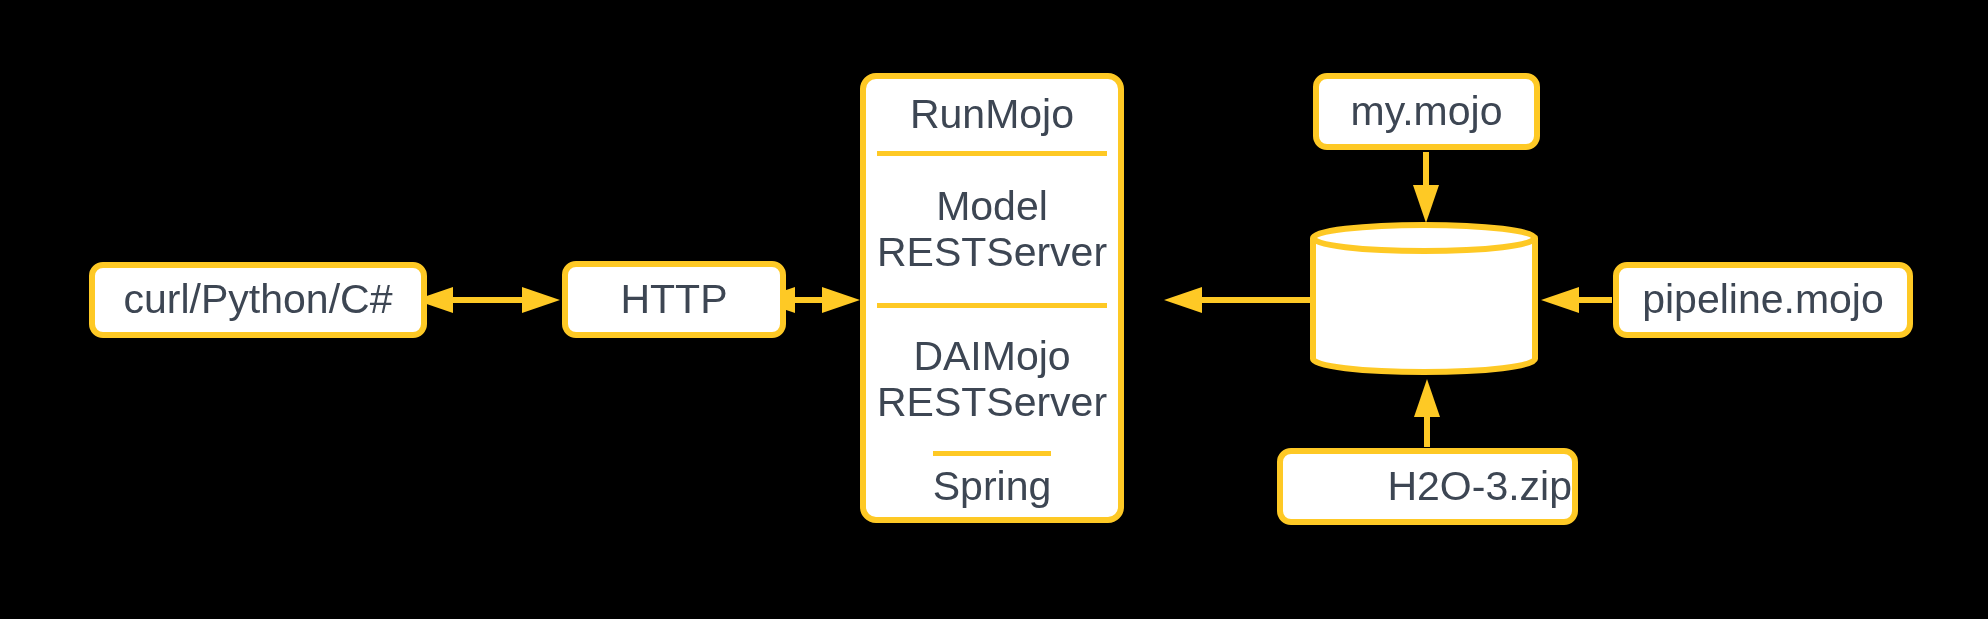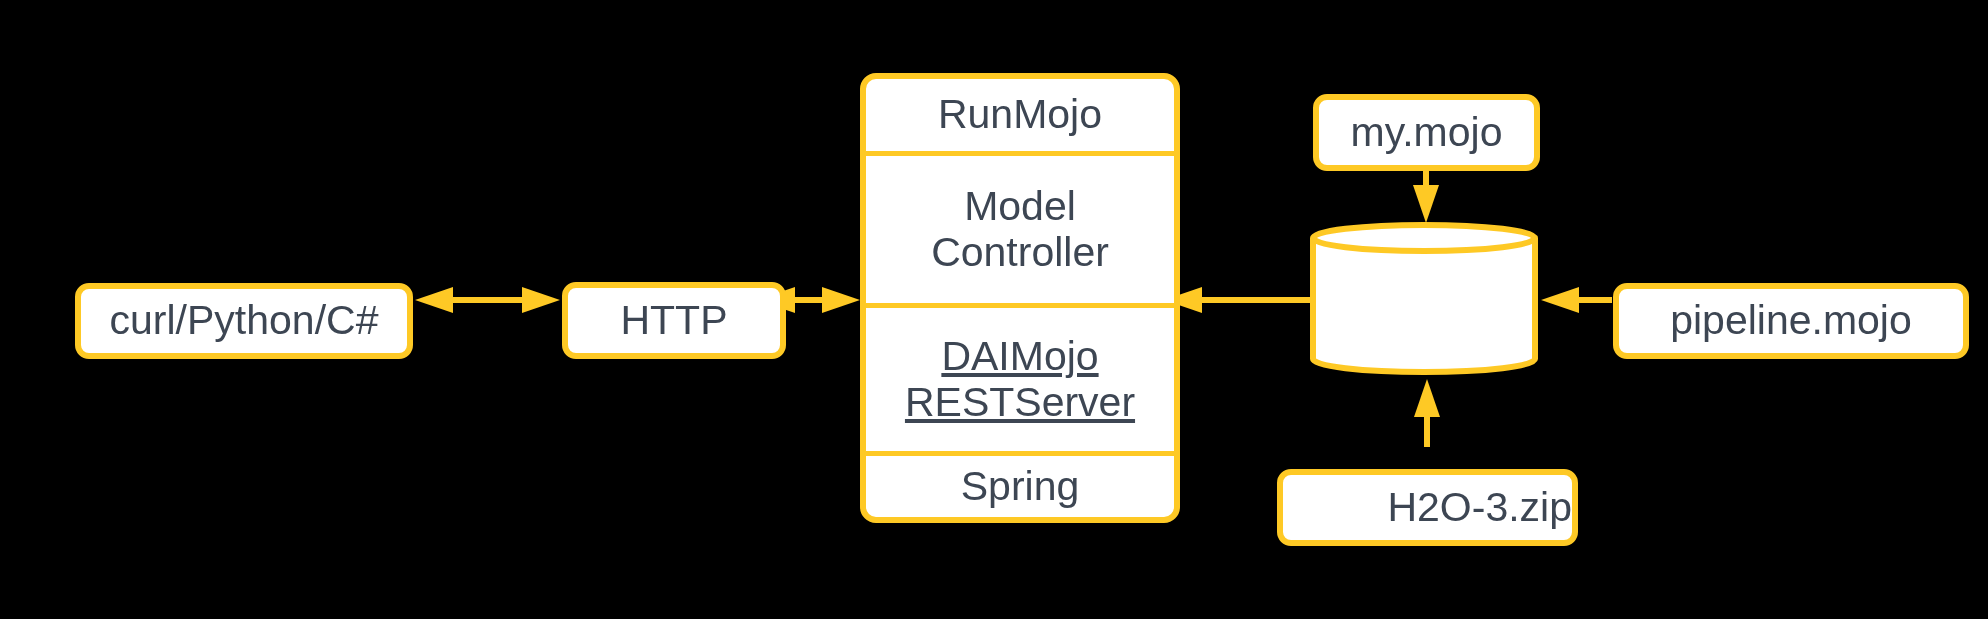--- a/index.html
+++ b/index.html
@@ -23,51 +23,51 @@
     background: #FFFFFF;
     border: 6px solid #FEC925;
     border-radius: 14px;
     display: flex;
     align-items: center;
     justify-content: center;
     font-size: 41px;
     line-height: 1.1;
     text-align: center;
     white-space: pre-line;
-    margin-top: 21px;
   }
-  .node-client   { left: 75px;   top: 262px; width: 338px; height: 76px; }
+  .node-client   { left: 89px;   top: 262px; width: 338px; height: 76px; }
   .node-http     { left: 562px;  top: 261px; width: 224px; height: 77px; }
   .node-my-mojo  { left: 1313px; top: 73px;  width: 227px; height: 77px; }
-  .node-pipeline { left: 1613px; top: 262px; width: 356px; height: 76px; }
+  .node-pipeline { left: 1613px; top: 262px; width: 300px; height: 76px; }
   .node-h2o      { left: 1277px; top: 448px; width: 301px; height: 77px; justify-content: flex-end; }
   .stack {
     position: absolute;
     left: 860px; top: 73px;
-    width: 320px; height: 450px;
+    width: 264px; height: 450px;
     background: #FFFFFF;
     border: 6px solid #FEC925;
     border-radius: 16px;
     display: flex;
     flex-direction: column;
     overflow: hidden;
+    align-items: center;
   }
   .stack-section {
     display: flex;
     align-items: center;
     justify-content: center;
     font-size: 41px;
     line-height: 1.1;
     text-align: center;
     white-space: pre-line;
   }
   .stack-section + .stack-section { border-top: 5px solid #FEC925; }
   .s1 { flex: 0 0 72px; }
   .s2 { flex: 0 0 152px; }
-  .s3 { flex: 0 0 148px; text-decoration: underline; }
+  .s3 { flex: 0 0 148px; }
   .s4 { flex: 1 1 auto; }
   .cylinder-wrap {
     position: absolute;
     left: 1310px; top: 222px;
     width: 228px; height: 156px;
   }
 </style>
 </head>
 <body>
 
@@ -112,21 +112,21 @@
     <span>curl/Python/C#</span>
   </div>
 
   <div class="node node-http">
     <span>HTTP</span>
   </div>
 
   <div class="stack">
     <div class="stack-section s1">RunMojo</div>
     <div class="stack-section s2">Model
-Controller</div>
+RESTServer</div>
     <div class="stack-section s3">DAIMojo
 RESTServer</div>
     <div class="stack-section s4">Spring</div>
   </div>
 
   <div class="node node-my-mojo">
     <span>my.mojo</span>
   </div>
 
   <div class="cylinder-wrap">

